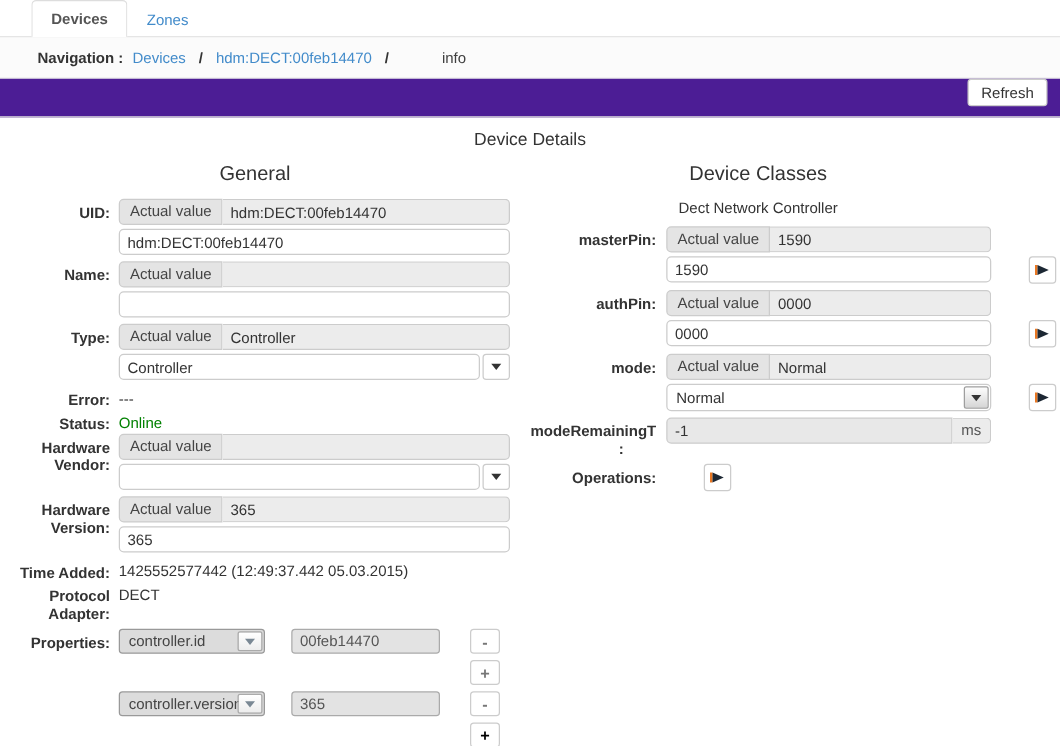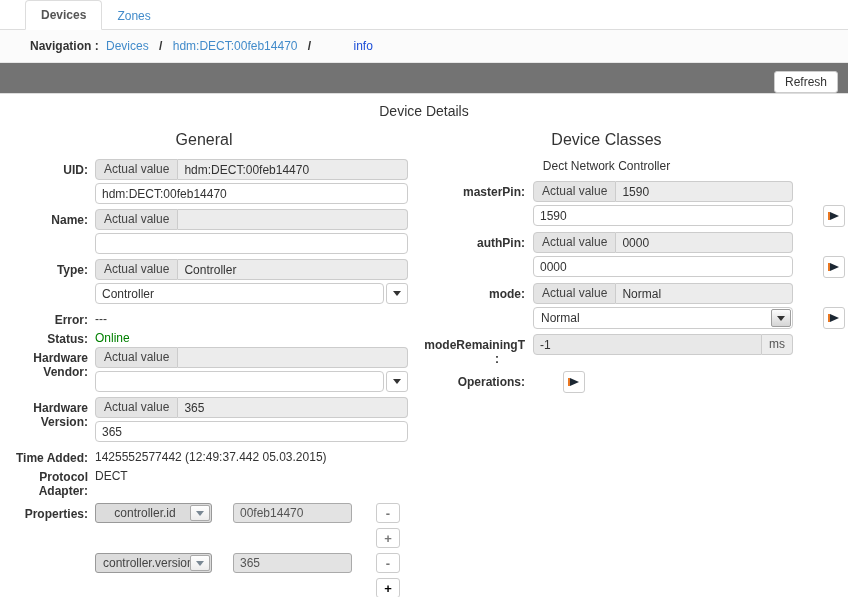--- a/index.html
+++ b/index.html
@@ -10,24 +10,24 @@
   .tabbar { display: flex; align-items: flex-end; height: 30px; border-bottom: 1px solid #ddd; padding-left: 25px; background: #fff; }
   .tab { padding: 7px 15px; margin-bottom: -1px; border-radius: 4px 4px 0 0; cursor: pointer; }
   .tab.active { background: #fff; border: 1px solid #ddd; border-bottom-color: #fff; color: #555; font-weight: bold; }
   .tab.inactive { color: #428bca; }
 
   
   .navbar { background: #fbfbfb; border-bottom: 1px solid #e7e7e7; padding: 9px 10px; }
   .crumb-prefix { font-weight: bold; color: #333; padding-left: 20px; }
   .crumb-link { color: #428bca; text-decoration: none; cursor: pointer; margin: 0 4px; }
   .crumb-sep { color: #333; font-weight: bold; margin: 0 3px; }
-  .crumb-current { color: #1d4ed8; margin-left: 4px; padding-left: 32px; }
-
-  
-  .toolbar { background: #737373; border-bottom: 1px solid #ddd; height: 31px; display: flex; justify-content: flex-end; align-items: flex-end; padding: 0 10px; }
+  .crumb-current { color: #404040; margin-left: 4px; padding-left: 32px; }
+
+  
+  .toolbar { background: #4c1d95; border-bottom: 1px solid #ddd; height: 31px; display: flex; justify-content: flex-end; align-items: flex-start; padding: 0 10px; }
   .btn { background: #fff; border: 1px solid #ccc; border-radius: 3px; color: #333; font-size: 12px; padding: 3px 10px; font-family: inherit; cursor: pointer; }
 
   
   .page-title { text-align: center; font-size: 14px; color: #333; margin: 9px 0 4px 0; }
   .col-heading { font-size: 16px; color: #333; text-align: center; margin: 8px 0 10px 0; }
   .sub-heading { font-size: 12px; font-weight: normal; text-align: center; margin-bottom: 8px; }
 
   
   .columns { display: flex; }
   .col-left { width: 412px; flex: none; }
@@ -68,21 +68,21 @@
   .ctrl-r { width: 260px; flex: none; }
   .play-slot { width: 22px; flex: none; margin-left: 30px; }
   .play-btn { width: 22px; height: 22px; background: #fff; border: 1px solid #ccc; border-radius: 3px; display: flex; align-items: center; justify-content: center; padding: 0; cursor: pointer; }
 
   .unit-group { display: flex; width: 100%; }
   .unit-input { border-left: 1px solid #ccc; border-radius: 4px 0 0 4px; background: #e8e8e8; }
   .unit-addon { background: #ececec; border: 1px solid #ccc; border-left: 0; border-radius: 0 4px 4px 0; padding: 3px 7px; color: #555; flex: none; line-height: 13px; }
 
   
   .prop-line { display: flex; margin-bottom: 2px; align-items: flex-start; }
-  .prop-select { position: relative; width: 117px; height: 20px; flex: none; background: #dcdcdc; border: 1px solid #999; border-radius: 3px; padding: 2px 24px 2px 7px; color: #444; cursor: pointer; text-align: center; }
+  .prop-select { position: relative; width: 117px; height: 20px; flex: none; background: #dcdcdc; border: 1px solid #999; border-radius: 3px; padding: 2px 24px 2px 7px; color: #444; cursor: pointer; }
   .prop-select .dd-embed { background: linear-gradient(#fff, #ededed); border-color: #aaa; }
   .prop-value { width: 119px; height: 20px; flex: none; margin-left: 21px; background: #e3e3e3; border: 1px solid #aaa; border-radius: 3px; padding: 2px 6px; color: #555; font-family: inherit; font-size: 12px; }
   .sq-btn { width: 24px; height: 20px; flex: none; margin-left: 24px; background: #fff; border: 1px solid #ccc; border-radius: 3px; font-weight: bold; color: #777; font-size: 13px; line-height: 1; padding: 0; cursor: pointer; }
   .sq-btn.indent { margin-left: 281px; }
   .sq-btn.strong { color: #000; }
 </style>
 </head>
 <body>
 
 <div class="tabbar">

